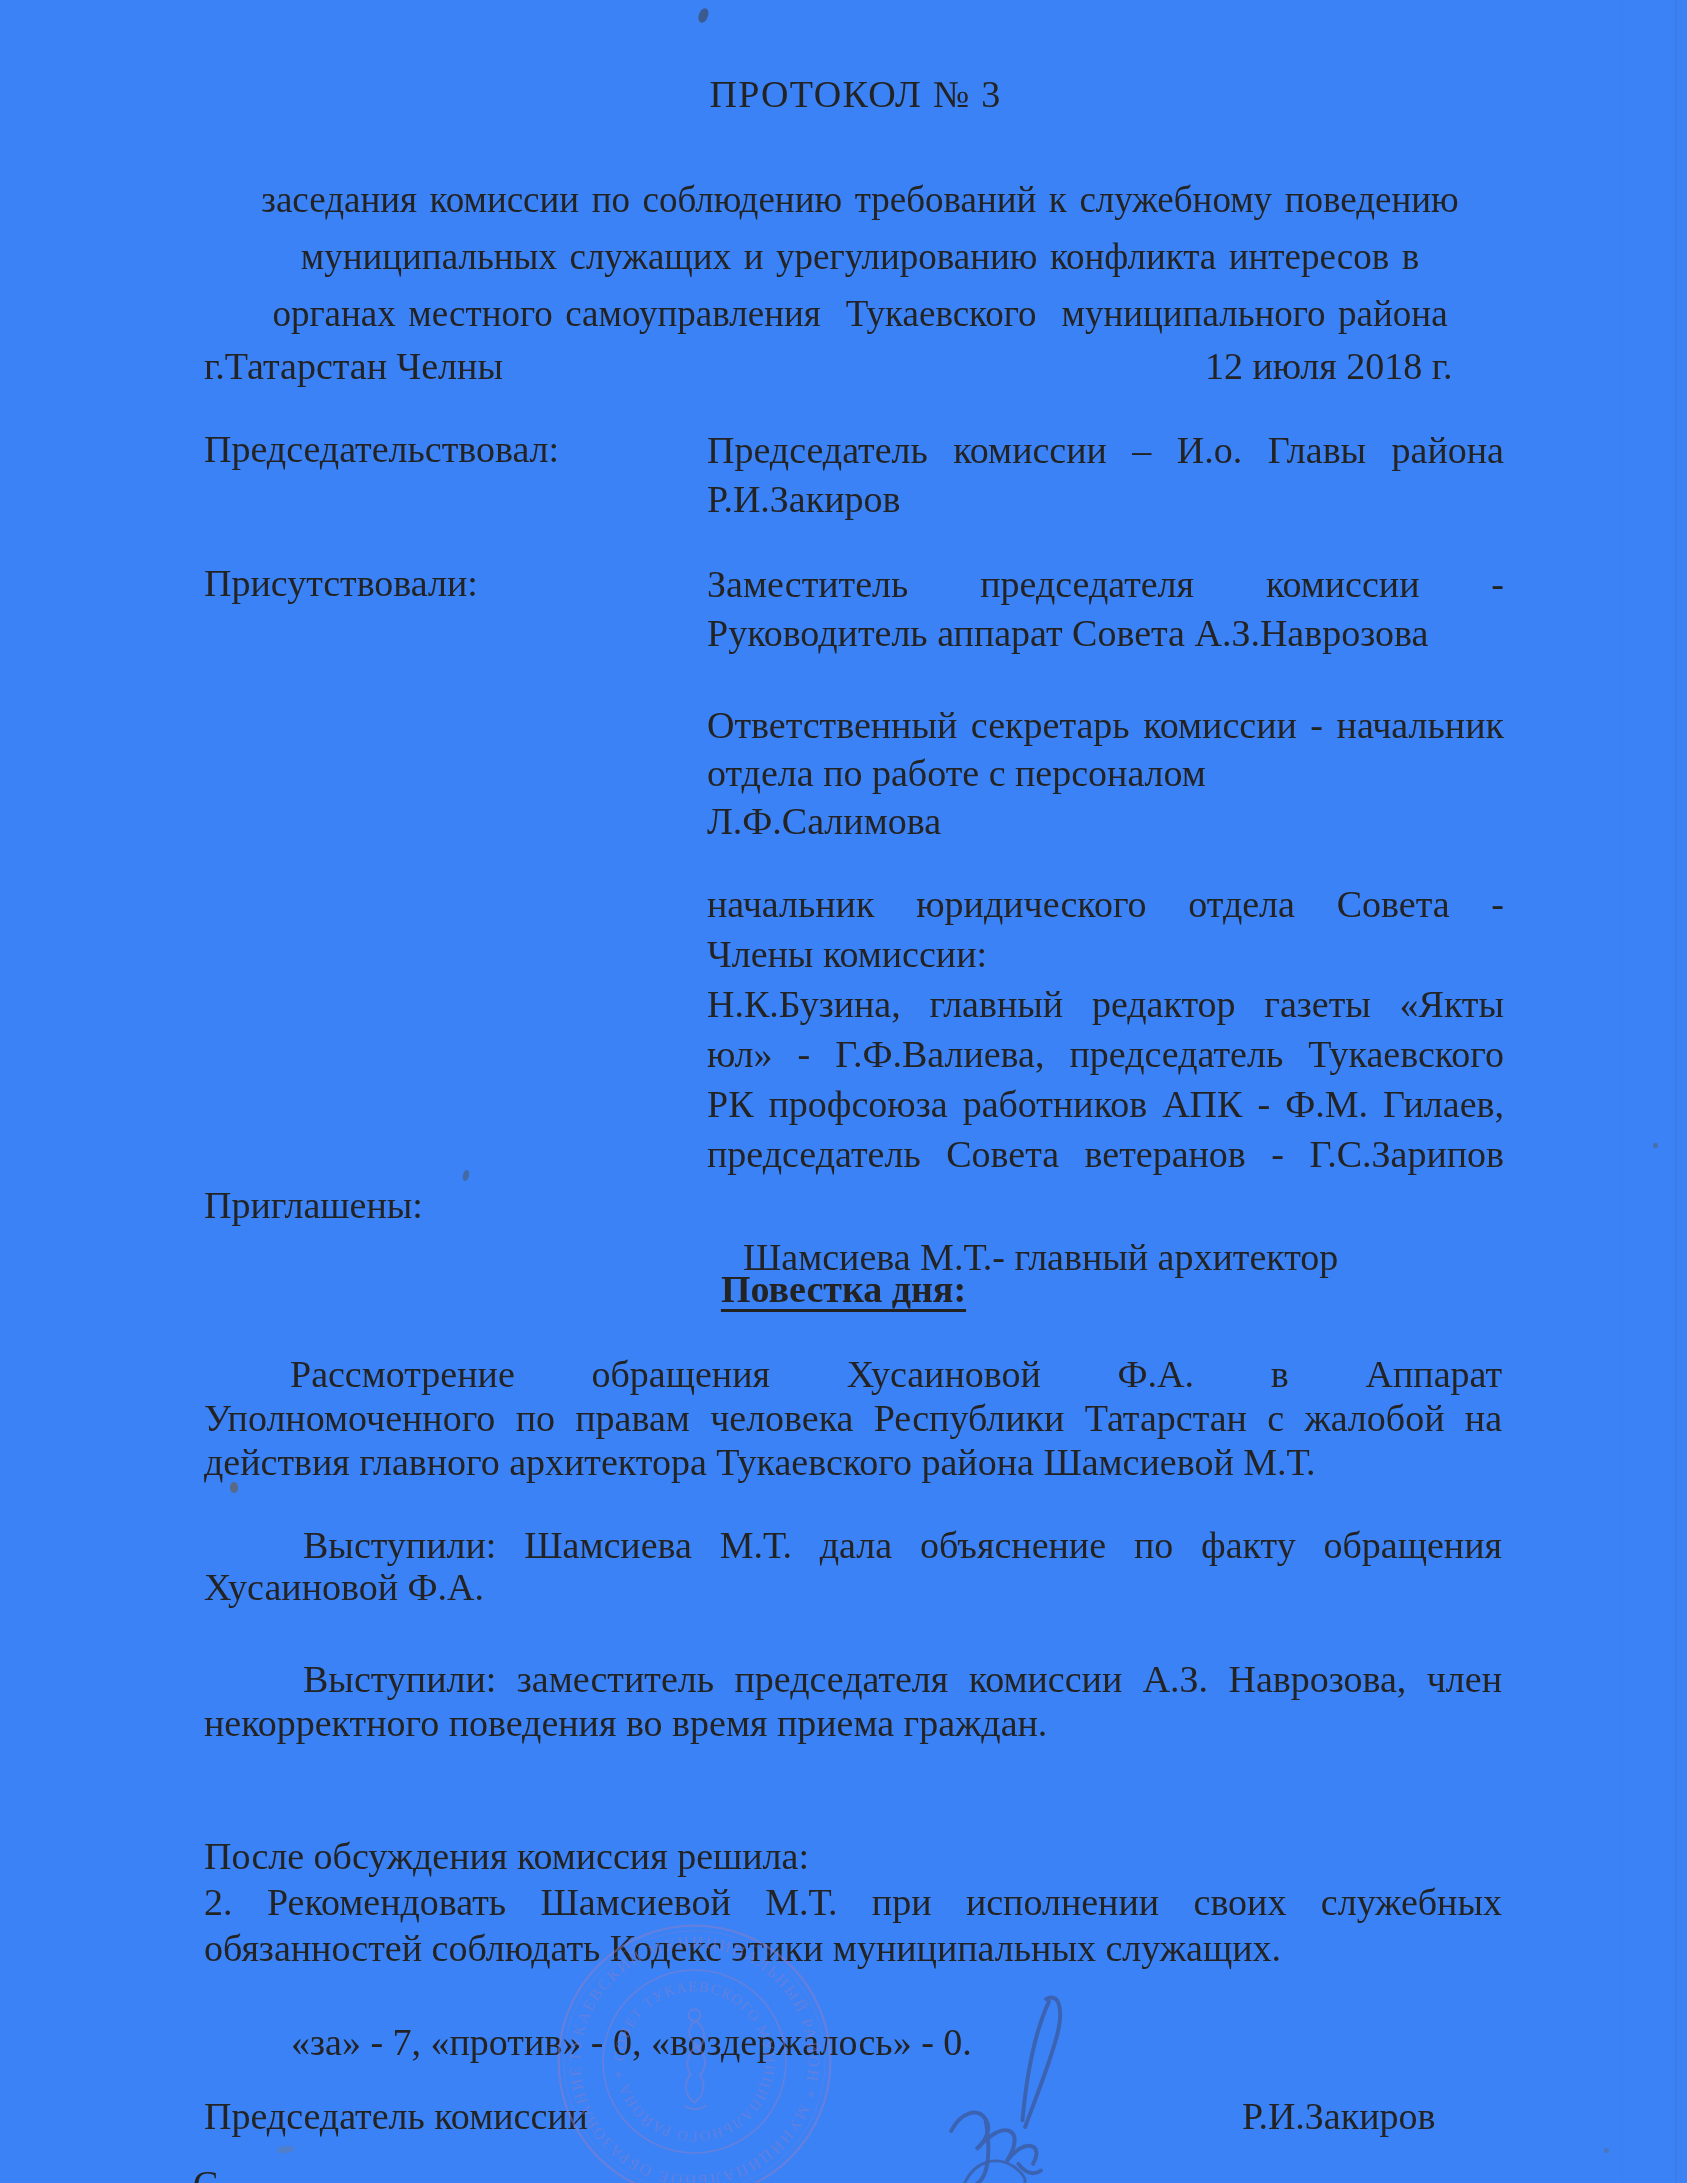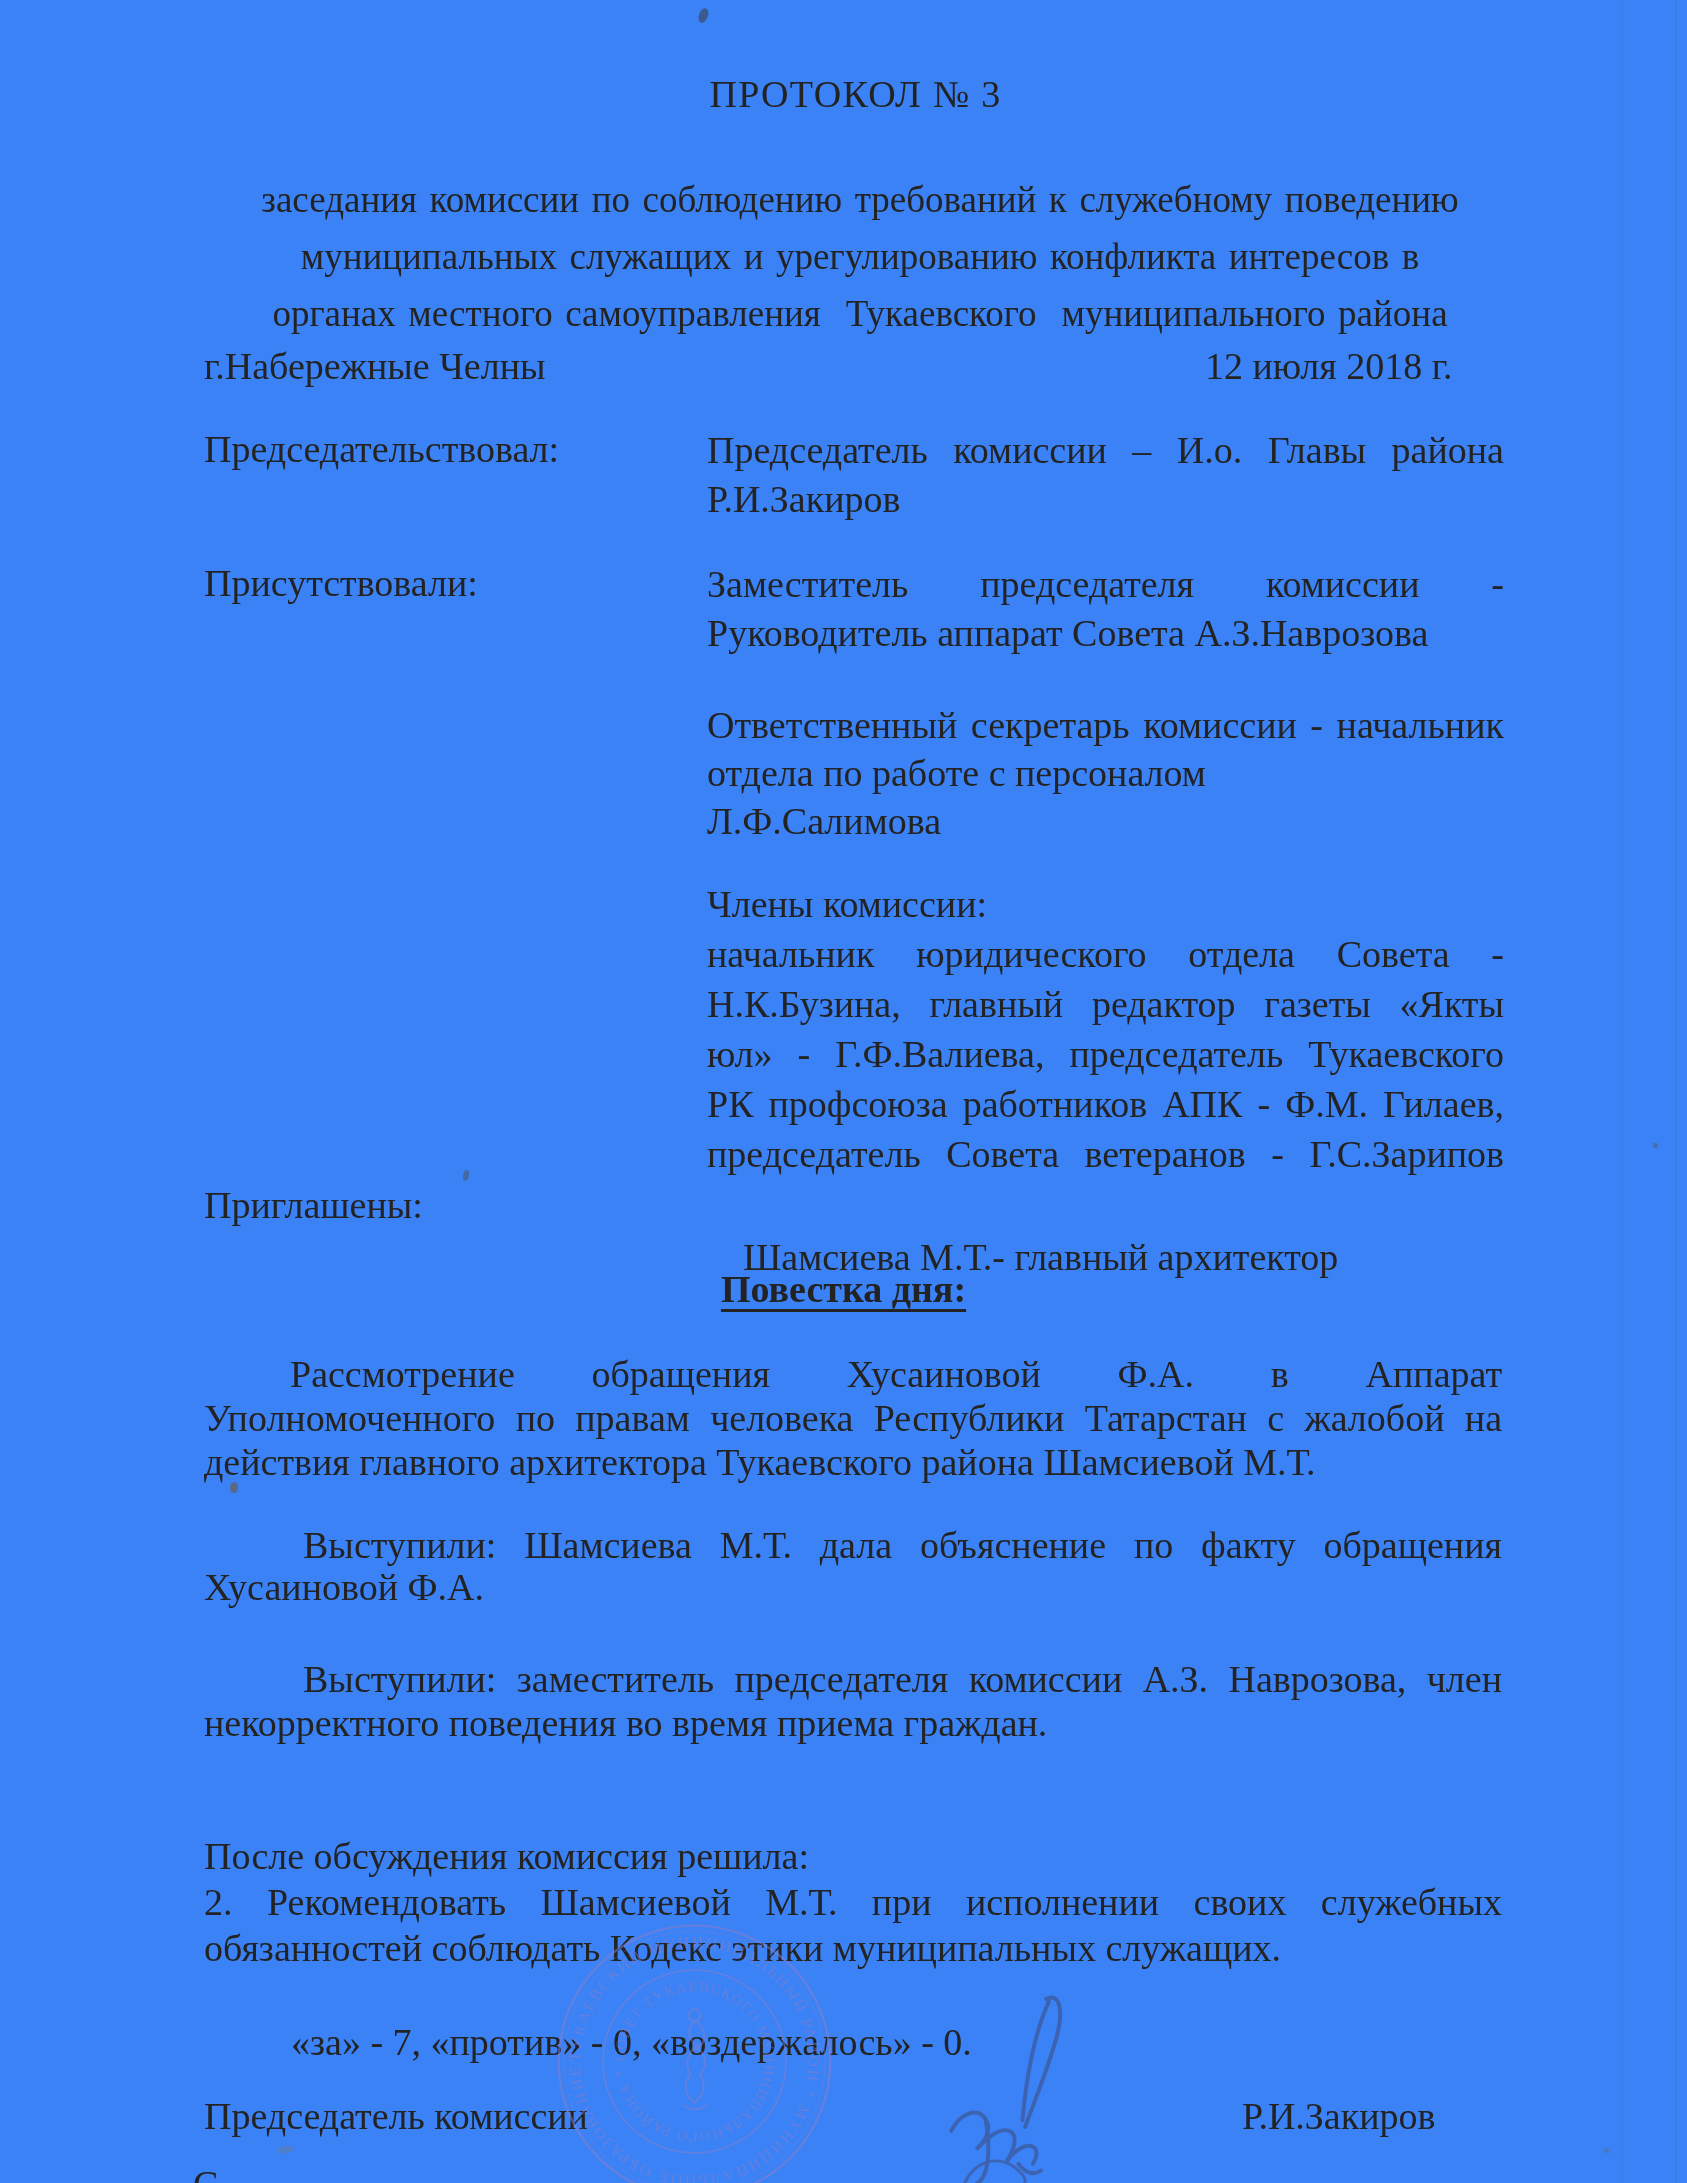--- a/index.html
+++ b/index.html
@@ -60,21 +60,21 @@
   <div class="noise abs" style="left:0;top:0;"></div>
 
   <div class="abs title">ПРОТОКОЛ № 3</div>
 
   <div class="abs subtitle">
     <div class="line">заседания комиссии по соблюдению требований к служебному поведению</div>
     <div class="line">муниципальных служащих и урегулированию конфликта интересов в</div>
     <div class="line">органах местного самоуправления  Тукаевского  муниципального района</div>
   </div>
 
-  <div class="abs place">г.Набережные Челны</div>
+  <div class="abs place">г.Татарстан Челны</div>
   <div class="abs date">12 июля 2018 г.</div>
 
   <div class="abs lbl-chaired">Председательствовал:</div>
   <div class="abs val-chaired">
     <div class="line j">Председатель комиссии – И.о. Главы района</div>
     <div class="line">Р.И.Закиров</div>
   </div>
 
   <div class="abs lbl-present">Присутствовали:</div>
 
@@ -83,22 +83,22 @@
     <div class="line">Руководитель аппарат Совета А.З.Наврозова</div>
   </div>
 
   <div class="abs blk-secretary">
     <div class="line j">Ответственный секретарь комиссии - начальник</div>
     <div class="line">отдела по работе с персоналом</div>
     <div class="line">Л.Ф.Салимова</div>
   </div>
 
   <div class="abs blk-members">
+    <div class="line j">начальник юридического отдела Совета -</div>
     <div class="line">Члены комиссии:</div>
-    <div class="line j">начальник юридического отдела Совета -</div>
     <div class="line j">Н.К.Бузина, главный редактор газеты «Якты</div>
     <div class="line j">юл» -  Г.Ф.Валиева, председатель Тукаевского</div>
     <div class="line j">РК профсоюза работников АПК - Ф.М. Гилаев,</div>
     <div class="line j">председатель Совета ветеранов - Г.С.Зарипов</div>
   </div>
 
   <div class="abs lbl-invited">Приглашены:</div>
   <div class="abs val-invited">Шамсиева М.Т.- главный архитектор</div>
 
   <div class="abs agenda-h">

